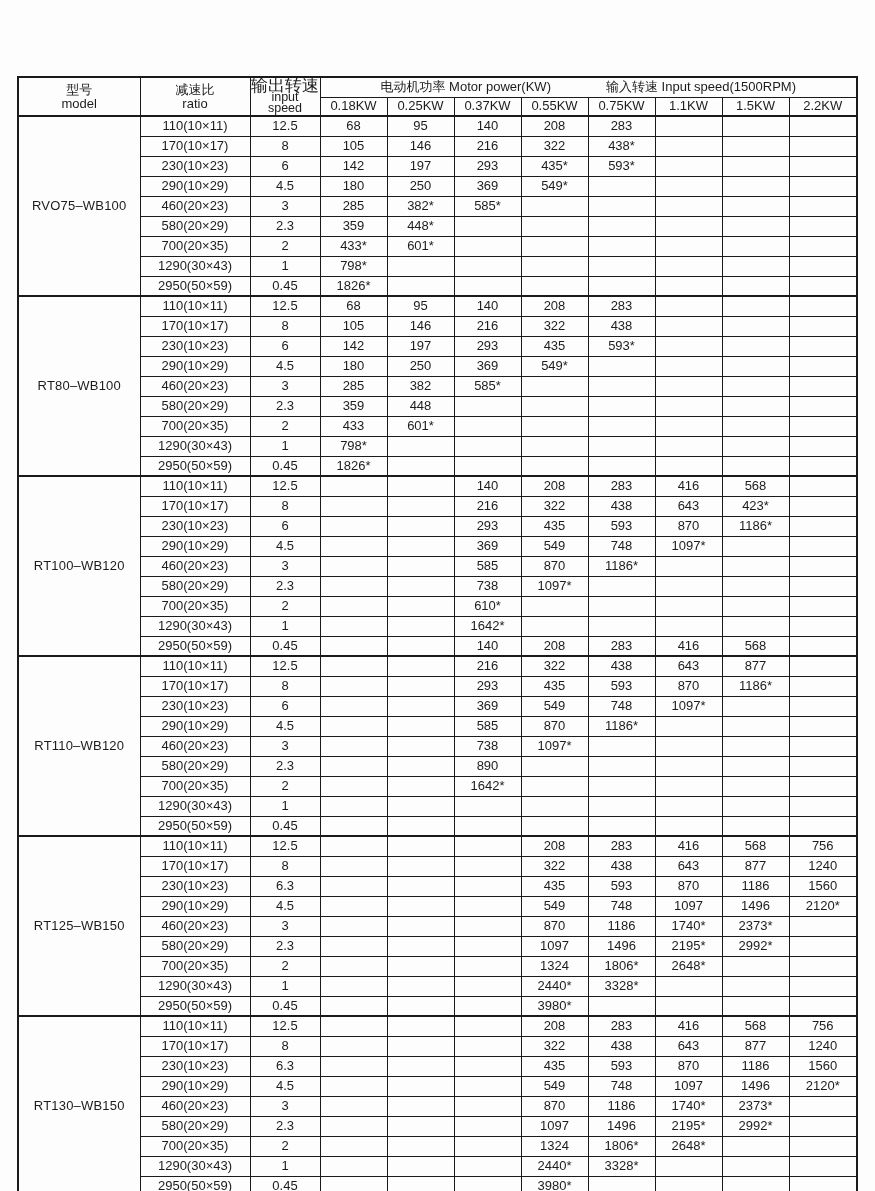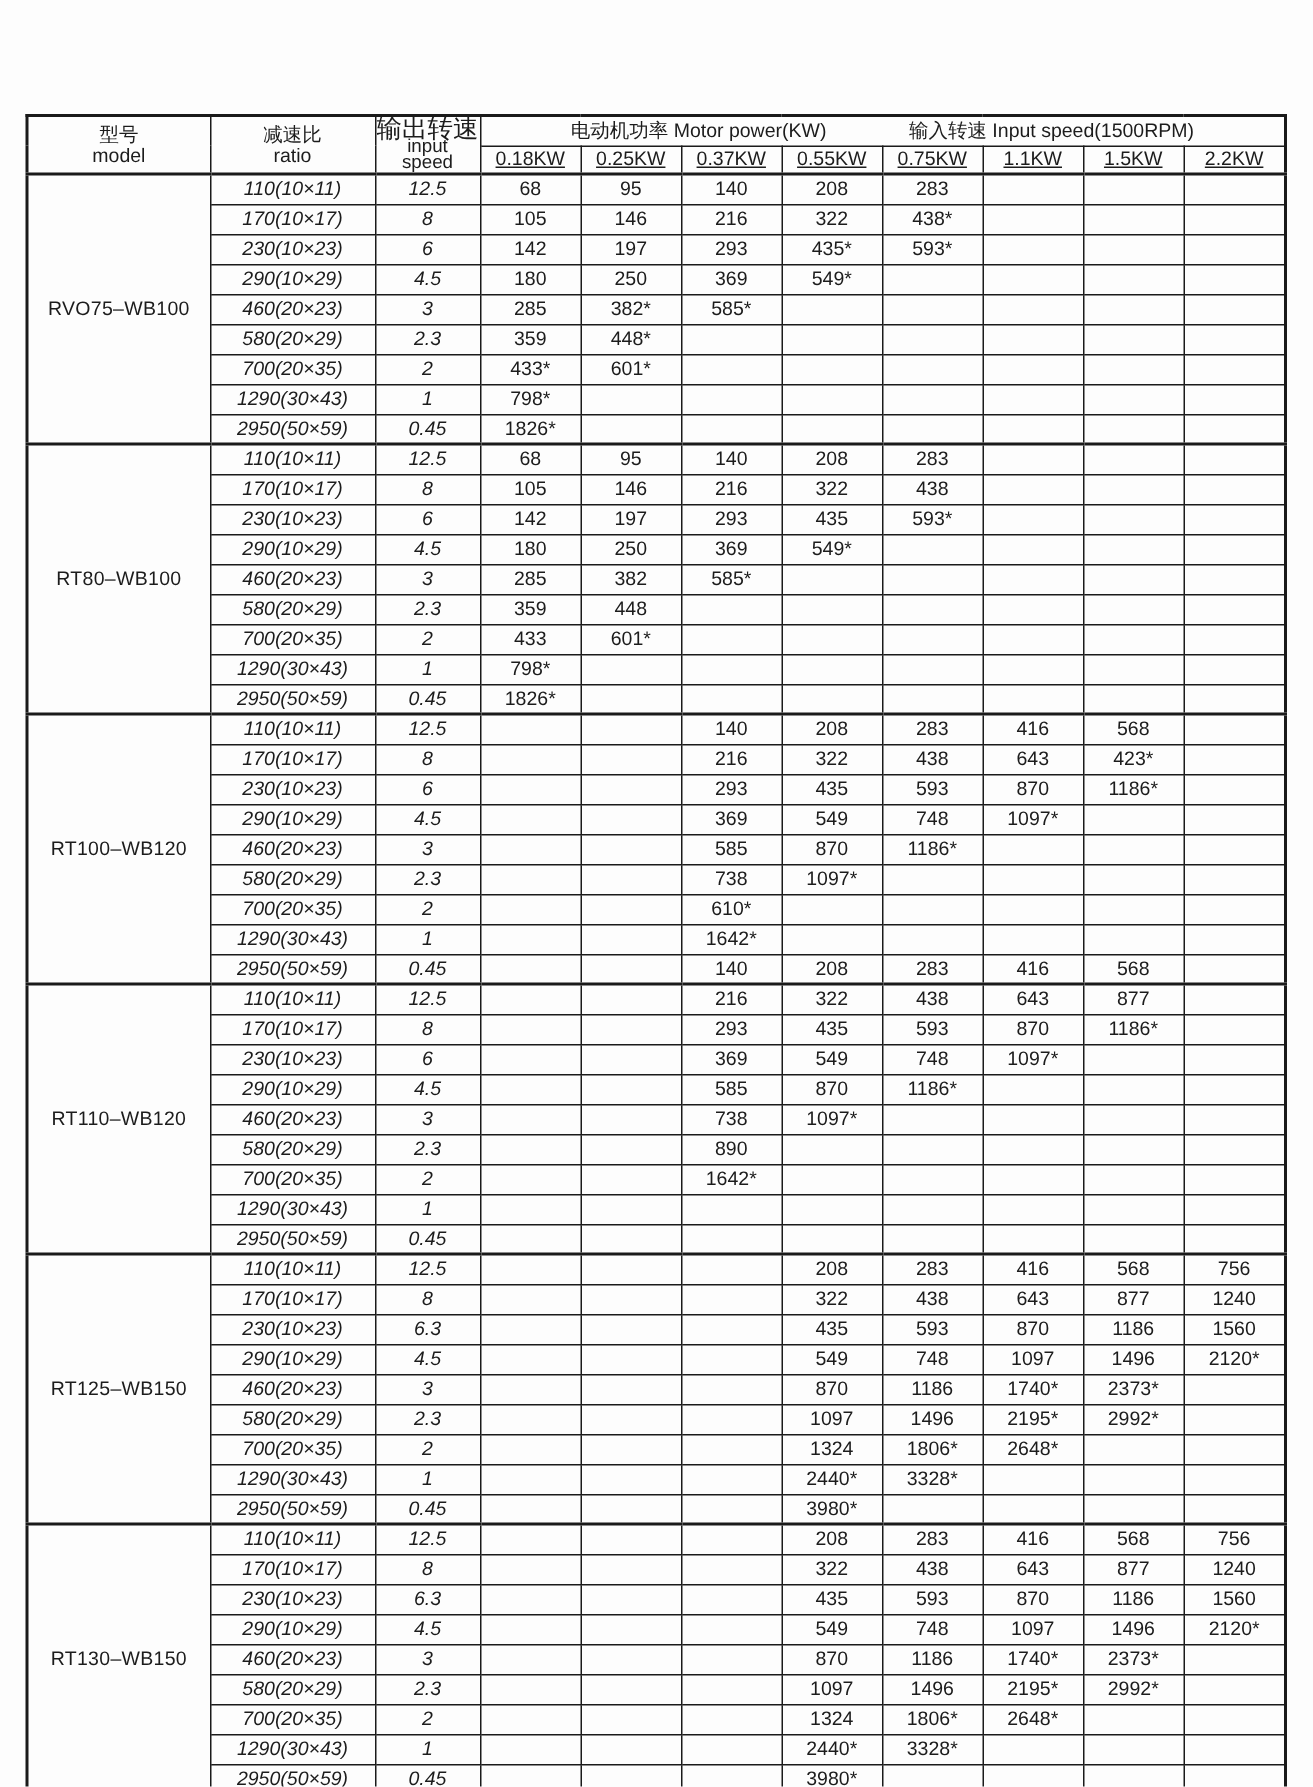--- a/index.html
+++ b/index.html
@@ -33,40 +33,40 @@
     vertical-align: middle;
     padding: 0;
     font-size: 13px;
     font-weight: normal;
     line-height: 14px;
     overflow: hidden;
     white-space: nowrap;
   }
   
   thead tr.hdr-top { height: 20px; }
-  thead tr.hdr-sub { height: 19px; text-decoration: underline; }
+  thead tr.hdr-sub { height: 19px; }
   th.h-model, th.h-ratio { font-size: 13.5px; }
   th.h-model .zh, th.h-ratio .zh { display: block; line-height: 15px; }
   th.h-model .en, th.h-ratio .en { display: block; line-height: 14px; }
   th.h-speed { font-size: 12.5px; }
   th.h-speed .zh { display: block; line-height: 13px; font-size: 17px; }
   th.h-speed .en { display: block; line-height: 11px; font-size: 12.5px; }
   th.h-power { font-size: 13.5px; }
   th.h-power .wrap {
     display: flex;
     justify-content: center;
     gap: 55px;
     align-items: center;
   }
   
   tbody tr { height: 20px; }
   tbody tr.group-start td { border-top: 2px solid #1a1a1a; }
   td.model-cell { font-size: 13.5px; letter-spacing: 0.2px; }
-  td.ratio-cell { font-size: 13px; font-style: italic; }
-  td.speed-cell { font-size: 13px; font-style: italic; }
+  td.ratio-cell { font-size: 13px; }
+  td.speed-cell { font-size: 13px; }
   td.value-cell { font-size: 13px; }
   .page-number {
     position: absolute;
     right: 28px;
     top: 1222px;
     font-size: 16px;
     letter-spacing: 1px;
     color: #7f1d1d;
     font-style: italic;
   }

